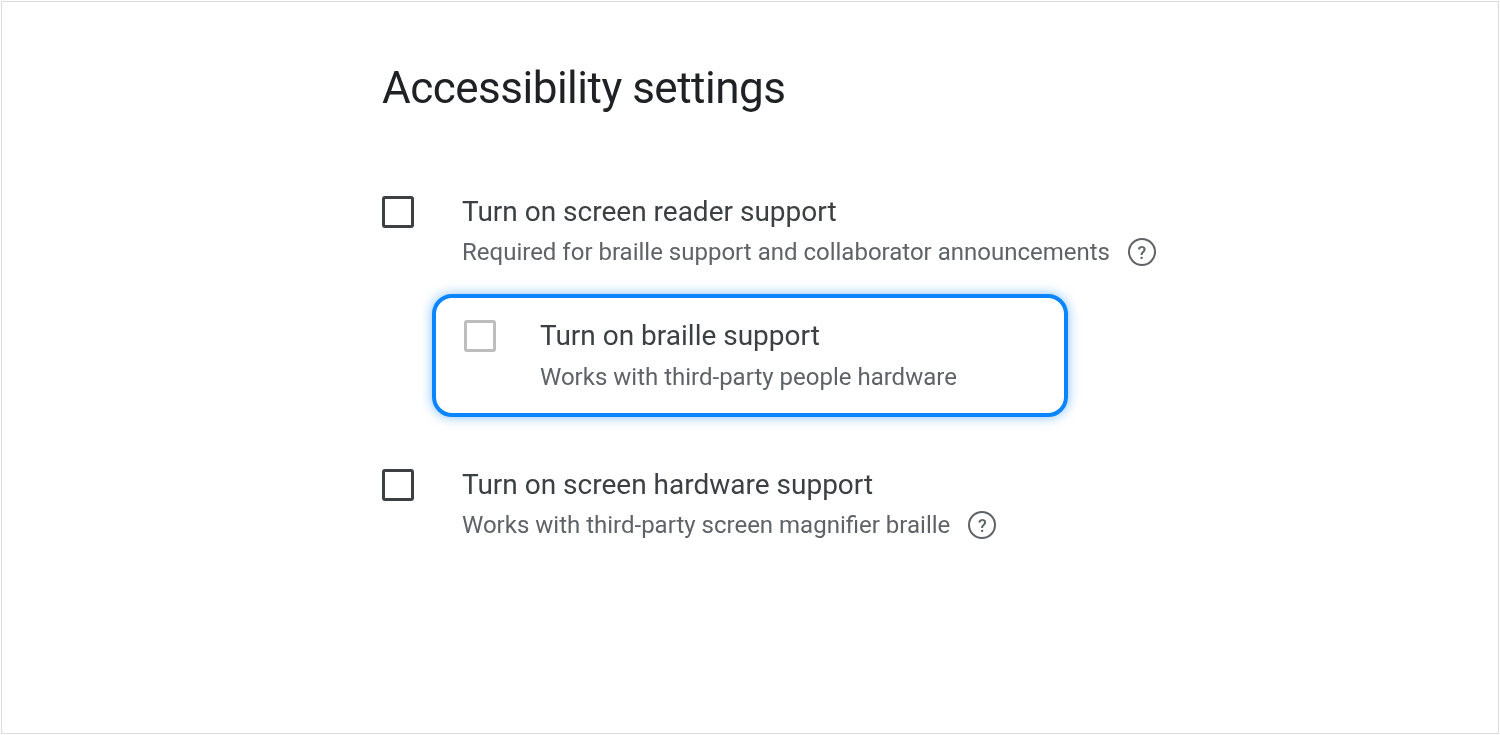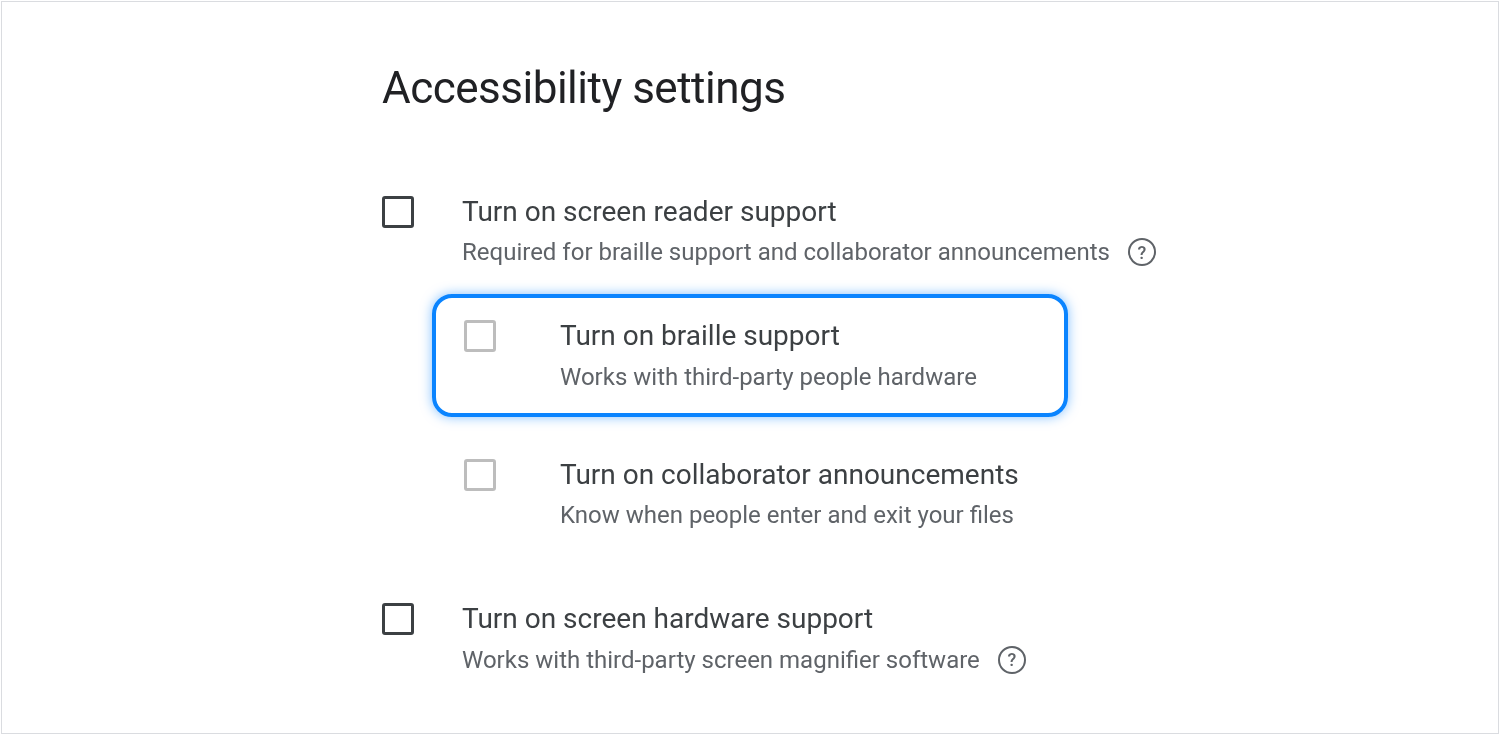--- a/index.html
+++ b/index.html
@@ -92,21 +92,21 @@
       border: 4px solid #0a84ff;
       box-shadow: 0 0 12px rgba(10,132,255,0.5);
       width: 636px;
       margin-bottom: 20px;
     }
     .sub-option:not(.highlighted) {
       padding: 20px 28px 22px 32px;
       margin-bottom: 20px;
     }
     .sub-option .option-text {
-      margin-left: 64px;
+      margin-left: 44px;
     }
     .section-gap {
       height: 30px;
     }
   </style>
 </head>
 <body>
 
 <div class="panel">
   <h1 class="title">Accessibility settings</h1>
@@ -126,36 +126,27 @@
     <div class="sub-option highlighted">
       <div class="checkbox disabled"></div>
       <div class="option-text">
         <div class="option-label">Turn on braille support</div>
         <div class="option-desc">
           <span>Works with third-party people hardware</span>
         </div>
       </div>
     </div>
 
-    <div class="sub-option">
-      <div class="checkbox disabled"></div>
-      <div class="option-text">
-        <div class="option-label">Turn on collaborator announcements</div>
-        <div class="option-desc">
-          <span>Know when people enter and exit your files</span>
-        </div>
-      </div>
-    </div>
   </div>
 
   <div class="section-gap"></div>
 
   <div class="option-row">
     <div class="checkbox"></div>
     <div class="option-text">
       <div class="option-label">Turn on screen hardware support</div>
       <div class="option-desc">
-        <span>Works with third-party screen magnifier software</span>
+        <span>Works with third-party screen magnifier braille</span>
         <span class="help-icon">?</span>
       </div>
     </div>
   </div>
 </div>
 
 </body></html>

